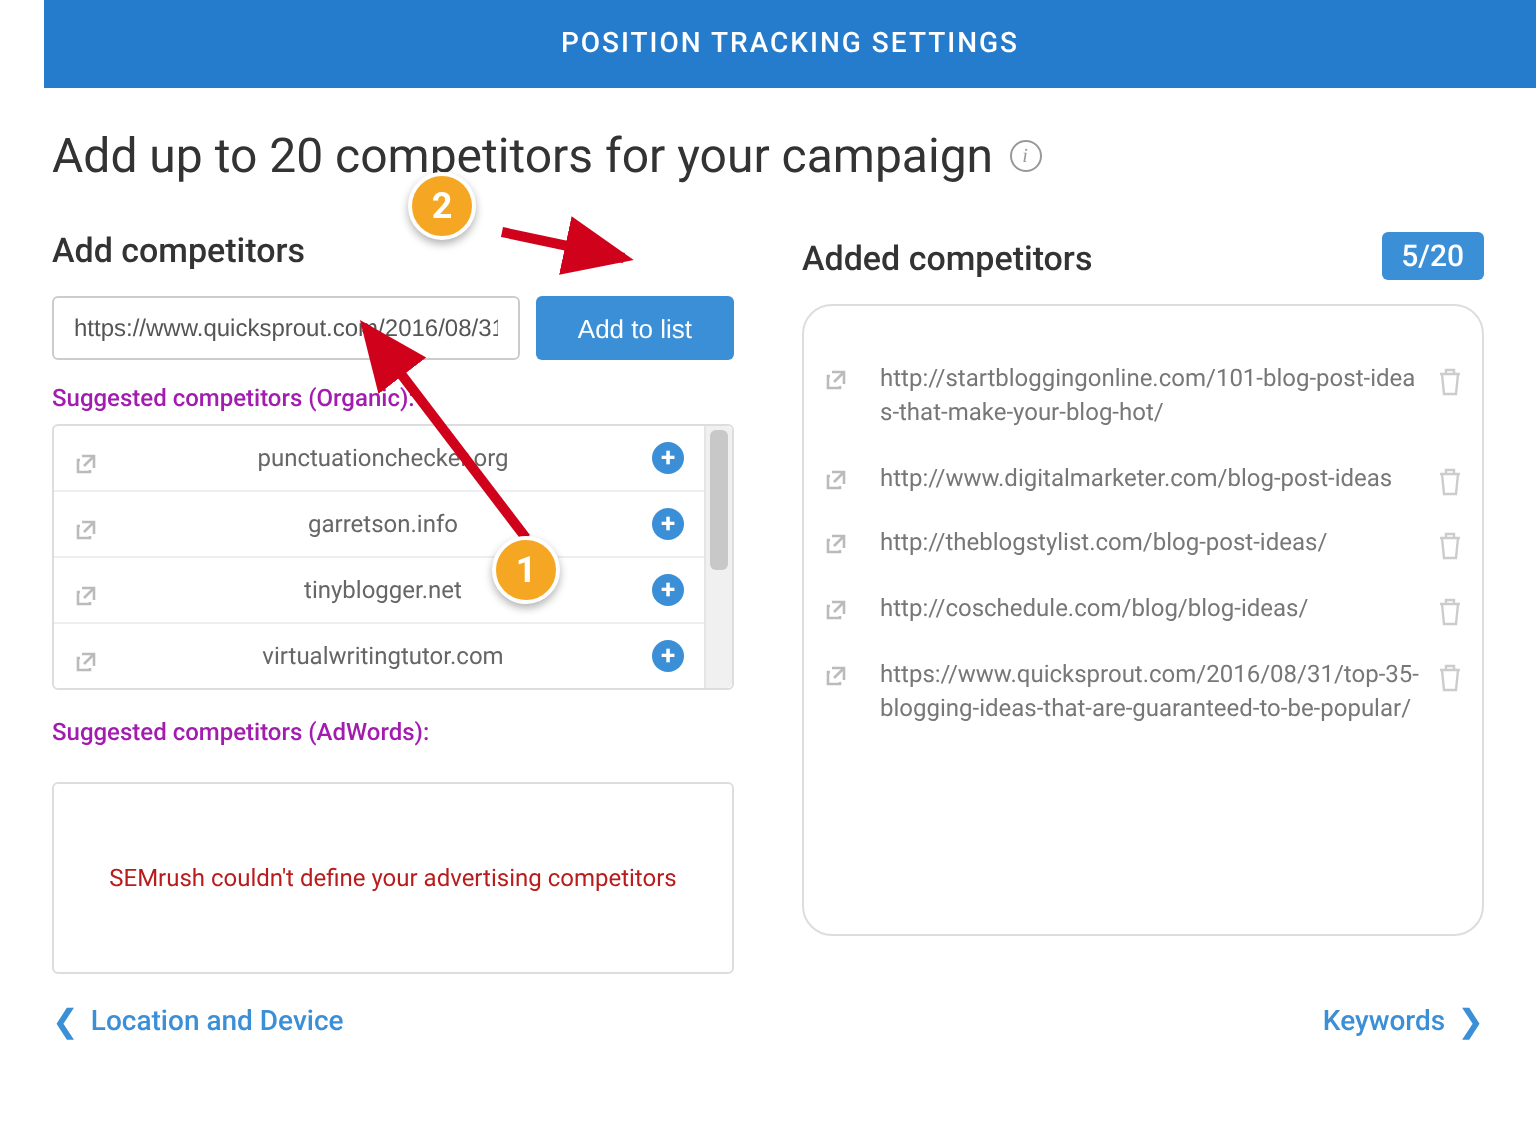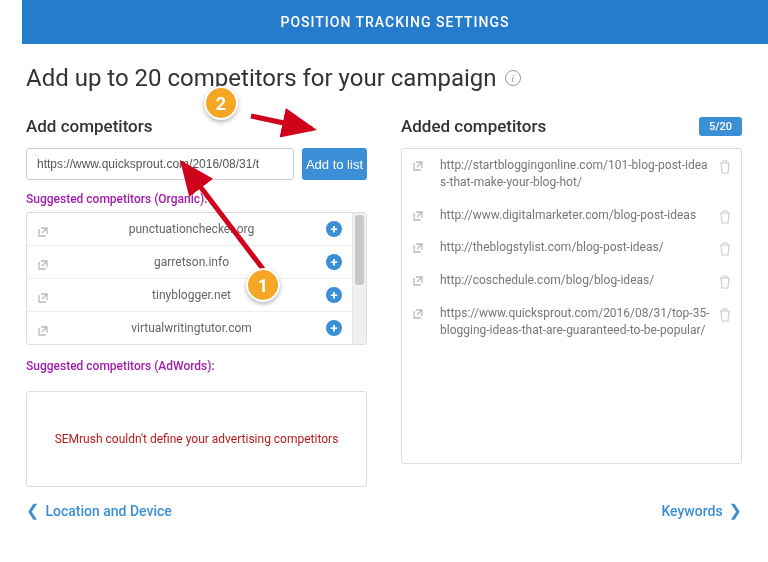--- a/index.html
+++ b/index.html
@@ -6,38 +6,38 @@
     body { font-family: -apple-system, BlinkMacSystemFont, "Segoe UI", Roboto, Arial, sans-serif; background: #fff; width: 768px; color: #333; }
     .header { background: #267ccc; color: #fff; text-align: center; padding: 14px 0; font-size: 14px; letter-spacing: 1px; font-weight: 500; margin-left: 22px; }
     .content { padding: 20px 26px 8px 26px; }
     .page-title { font-size: 24px; font-weight: 400; color: #333; margin-bottom: 24px; display: flex; align-items: center; gap: 8px; }
     .info-icon { width: 16px; height: 16px; border: 1px solid #999; border-radius: 50%; display: inline-flex; align-items: center; justify-content: center; font-size: 10px; color: #999; font-style: italic; font-family: Georgia, serif; }
     .columns { display: flex; gap: 34px; position: relative; }
     .col-left { flex: 1; min-width: 0; }
     .col-right { flex: 1; min-width: 0; }
     .section-title { font-size: 17px; color: #333; margin-bottom: 12px; font-weight: 500; }
     .right-header { display: flex; justify-content: space-between; align-items: flex-end; margin-bottom: 12px; }
-    .counter-badge { background: #3b8fd6; color: #fff; font-size: 11px; padding: 3px 10px; border-radius: 3px; font-weight: 500; }
+    .counter-badge { background: #3b8fd6; color: #fff; font-size: 15px; padding: 3px 10px; border-radius: 3px; font-weight: 500; }
     .input-row { display: flex; gap: 8px; margin-bottom: 12px; }
     .url-input { flex: 1; border: 1px solid #ccc; border-radius: 3px; padding: 8px 10px; font-size: 12px; color: #555; min-width: 0; }
-    .add-btn { background: #3b8fd6; color: #fff; border: none; border-radius: 3px; padding: 0 4px; font-size: 13px; cursor: pointer; }
+    .add-btn { background: #3b8fd6; color: #fff; border: none; border-radius: 3px; padding: 0 21px; font-size: 13px; cursor: pointer; }
     .sub-title { font-size: 12px; color: #a21caf; margin-bottom: 6px; font-weight: 500; }
     .list-box { border: 1px solid #ddd; border-radius: 3px; background: #fff; }
     .suggest-box { display: flex; text-align: center; }
     .suggest-scroll { flex: 1; }
     .scrollbar { width: 14px; background: #f0f0f0; border-left: 1px solid #e5e5e5; border-radius: 0 3px 3px 0; position: relative; }
     .scrollbar-thumb { position: absolute; top: 2px; left: 2px; right: 2px; height: 70px; background: #c8c8c8; border-radius: 3px; }
     .suggest-item { display: flex; align-items: center; padding: 8px 10px; border-bottom: 1px solid #eee; }
     .suggest-item:last-child { border-bottom: none; }
     .ext-icon { width: 12px; height: 12px; margin-right: 8px; flex: none; }
     .ext-icon svg { width: 12px; height: 12px; }
     .suggest-text { flex: 1; font-size: 12px; color: #666; min-width: 0; overflow: hidden; text-overflow: ellipsis; white-space: nowrap; }
     .add-circle { width: 16px; height: 16px; background: #3b8fd6; border-radius: 50%; color: #fff; display: flex; align-items: center; justify-content: center; font-size: 13px; font-weight: bold; cursor: pointer; flex: none; line-height: 1; }
     .adwords-box { border: 1px solid #ddd; border-radius: 3px; padding: 40px 20px; text-align: center; font-size: 12px; color: #b91c1c; margin-top: 18px; }
-    .added-box { border: 1px solid #ddd; border-radius: 3px; padding: 0 0; min-height: 316px; }
+    .added-box { border: 1px solid #ddd; border-radius: 15px; padding: 20px 0; min-height: 316px; }
     .added-item { display: flex; align-items: flex-start; padding: 8px 10px; gap: 8px; }
     .added-text { flex: 1; font-size: 12px; color: #777; line-height: 1.4; word-break: break-all; }
     .trash-icon { width: 12px; height: 14px; cursor: pointer; flex: none; margin-top: 2px; }
     .trash-icon svg { width: 12px; height: 14px; }
     .footer { display: flex; justify-content: space-between; padding: 8px 26px 20px 26px; }
     .nav-link { color: #3b8fd6; font-size: 14px; font-weight: 500; cursor: pointer; display: flex; align-items: center; gap: 6px; }
     .chev { font-size: 16px; line-height: 1; }
     .annotation-badge { position: absolute; width: 34px; height: 34px; background: #f5a623; border: 2px solid #fff; border-radius: 50%; color: #fff; font-size: 18px; font-weight: bold; display: flex; align-items: center; justify-content: center; box-shadow: 0 2px 4px rgba(0,0,0,0.3); z-index: 10; pointer-events: none; }
     .badge-1 { top: 152px; left: 220px; }
     .badge-2 { top: -30px; left: 178px; }

